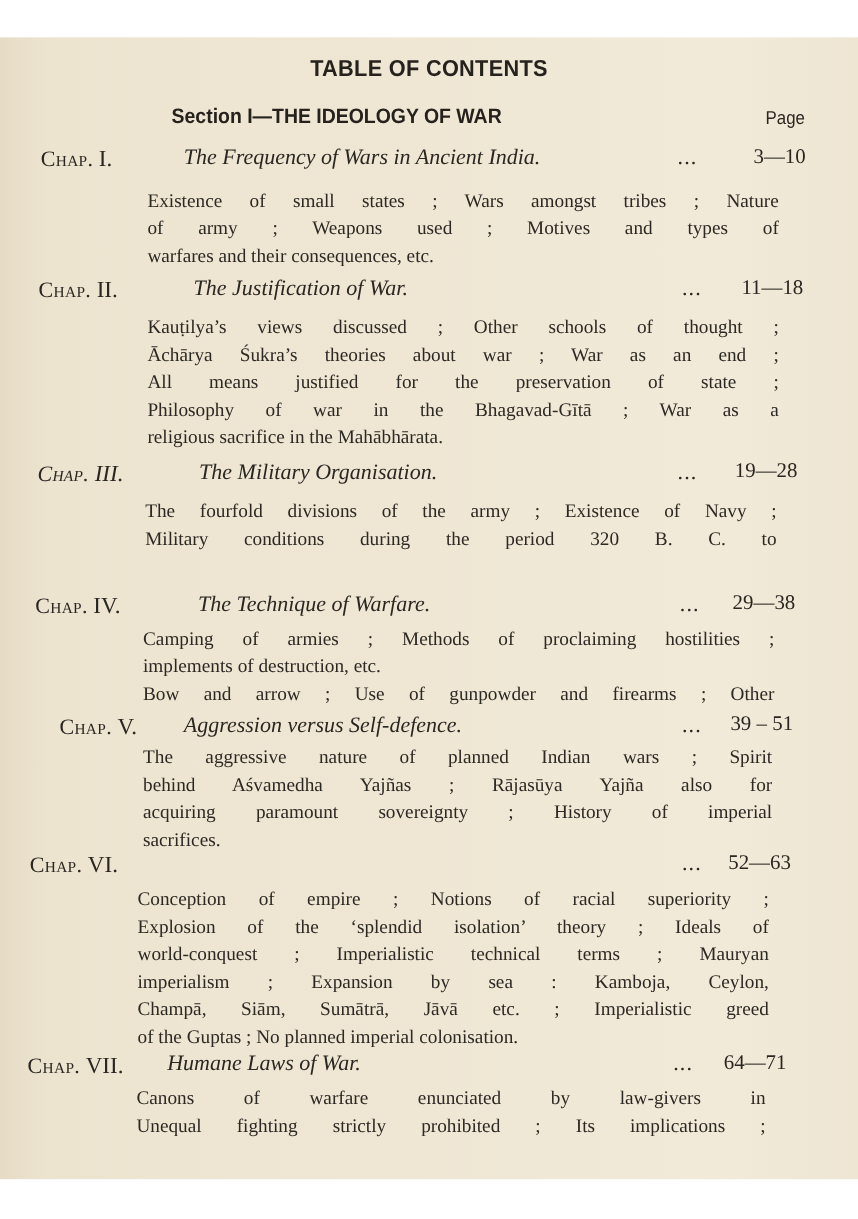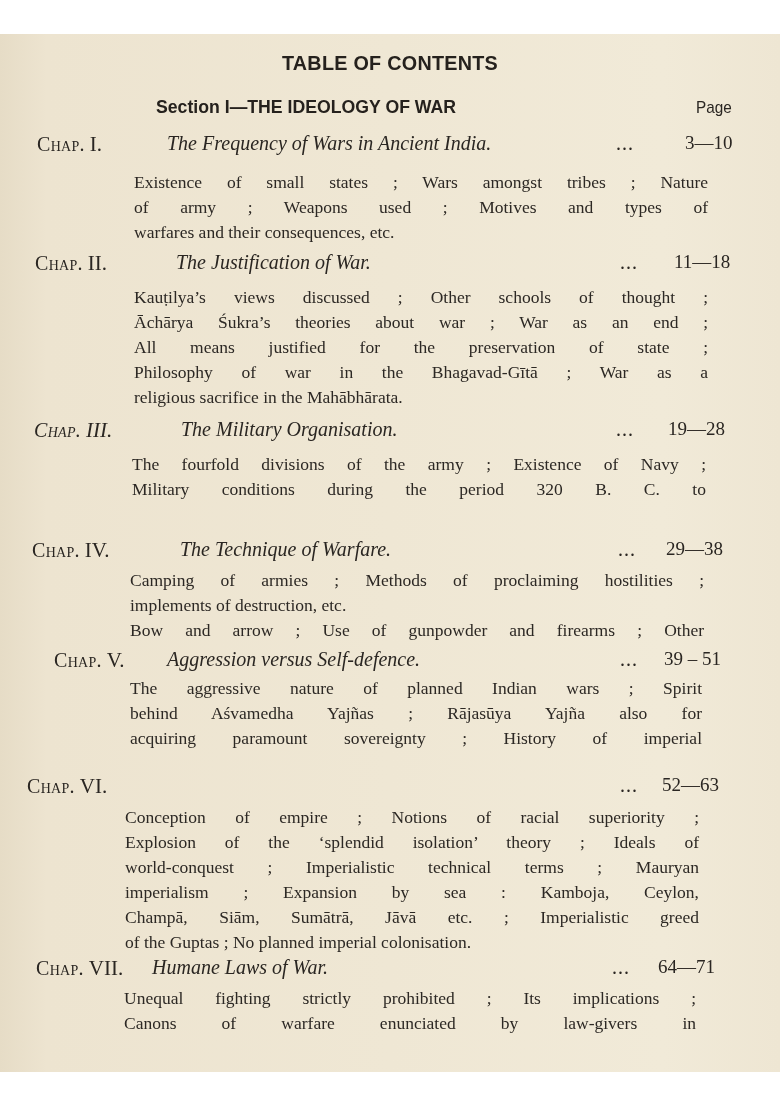--- a/index.html
+++ b/index.html
@@ -126,20 +126,21 @@
       </span>
       <span class="chap-title" style="left:167px;">Aggression versus Self-defence.</span>
       <span class="chap-dots" style="left:620px;">...</span>
       <span class="chap-pages" style="left:664px;">39 – 51</span>
     </div>
   </div>
   <div class="desc" style="top:642px; left:130px; width:572px;">
     <span class="desc-line">The aggressive nature of planned Indian wars ; Spirit</span>
     <span class="desc-line">behind Aśvamedha Yajñas ;  Rājasūya Yajña also for</span>
     <span class="desc-line">acquiring paramount sovereignty ;  History of imperial</span>
+    <span class="desc-line last">sacrifices.</span>
   </div>
 
   <div class="chap" style="top:740px;">
     <div class="chap-head">
       <span class="chap-label" style="left:27px;">
         <span class="chap-word">Chap.</span>
         <span class="chap-num">VI.</span>
       </span>
       <span class="chap-dots" style="left:620px;">...</span>
       <span class="chap-pages" style="left:662px;">52—63</span>
@@ -149,26 +150,26 @@
     <span class="desc-line">Conception of empire ;  Notions of racial superiority ;</span>
     <span class="desc-line">Explosion of the ‘splendid isolation’ theory ; Ideals of</span>
     <span class="desc-line">world-conquest ; Imperialistic technical terms ; Mauryan</span>
     <span class="desc-line">imperialism ;  Expansion by sea :  Kamboja, Ceylon,</span>
     <span class="desc-line">Champā, Siām, Sumātrā, Jāvā etc. ; Imperialistic greed</span>
     <span class="desc-line last">of the Guptas ; No planned imperial colonisation.</span>
   </div>
 
   <div class="chap" style="top:922px;">
     <div class="chap-head">
-      <span class="chap-label" style="left:25px;margin-left:11px;">
+      <span class="chap-label" style="left:25px;">
         <span class="chap-word">Chap.</span>
         <span class="chap-num">VII.</span>
       </span>
       <span class="chap-title" style="left:152px;">Humane Laws of War.</span>
       <span class="chap-dots" style="left:612px;">...</span>
       <span class="chap-pages" style="left:658px;">64—71</span>
     </div>
   </div>
   <div class="desc" style="top:952px; left:124px; width:572px;">
+    <span class="desc-line">Canons of warfare enunciated by law-givers in</span>
     <span class="desc-line">Unequal fighting strictly prohibited ; Its implications ;</span>
-    <span class="desc-line">Canons of warfare enunciated by law-givers in</span>
   </div>
 </div>
 
 </body></html>

